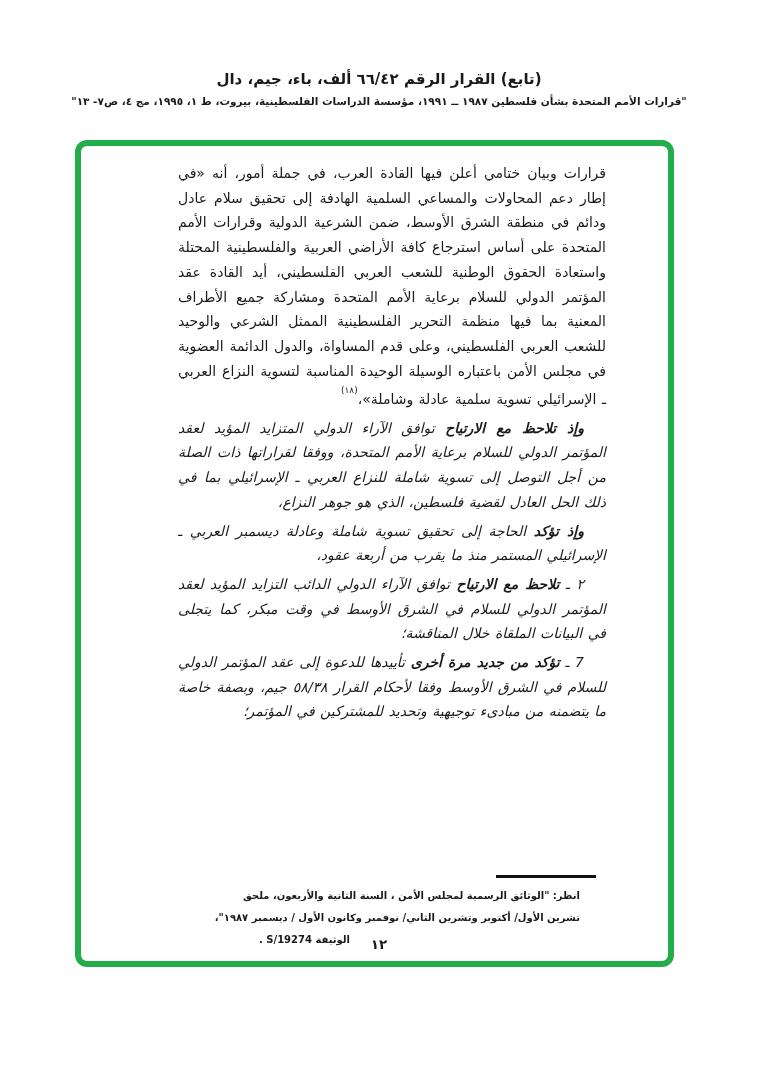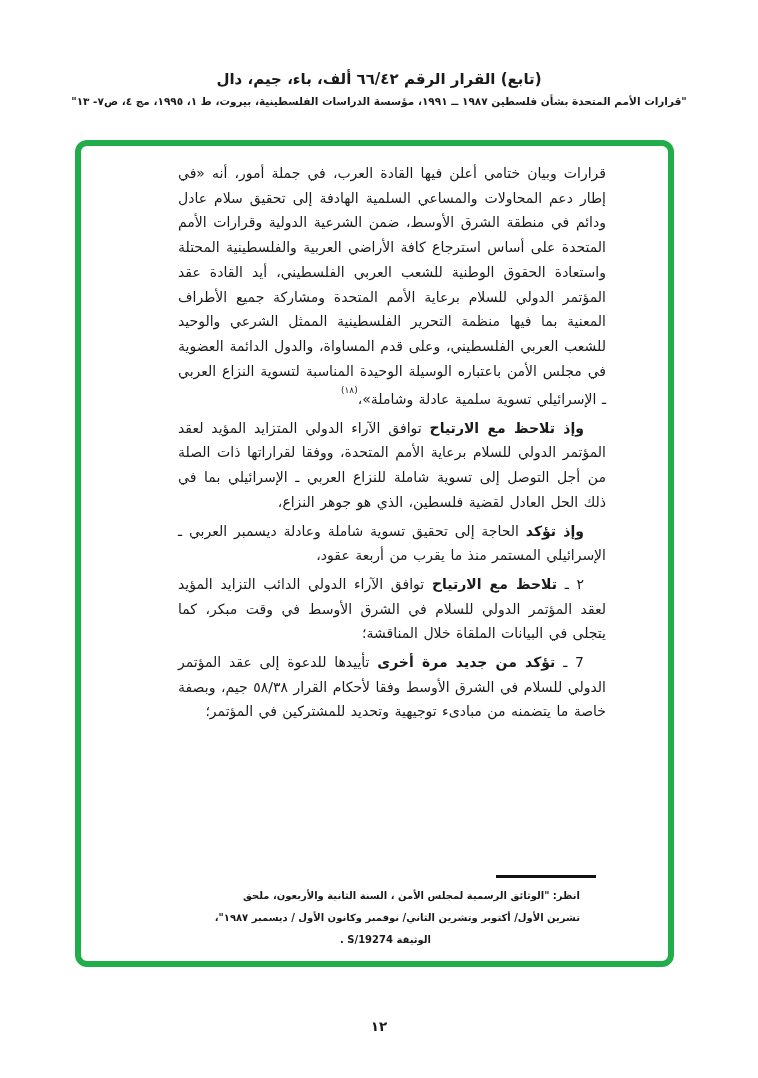--- a/index.html
+++ b/index.html
@@ -17,32 +17,32 @@
   .subtitle{font-size:10.5px;font-weight:bold;margin-top:7px;}
   .green-box{
     position:absolute;left:75px;top:140px;width:599px;height:827px;
     border:6px solid var(--border_green);border-radius:12px;background:#ffffff;
   }
   .text-column{position:absolute;top:15px;right:62px;left:97px;}
   .para{
     font-size:14px;line-height:24.7px;text-align:justify;margin:0 0 4px 0;
     word-spacing:1px;
   }
-  .para.indent{text-indent:22px;}
+  .para.indent{text-indent:22px;font-style:italic;}
   .num{font-weight:normal;}
   .lead{font-weight:bold;}
   .fn-ref{font-size:9px;font-weight:normal;position:relative;top:-5px;}
   .fn-area{position:absolute;bottom:10px;right:62px;left:97px;}
   .fn-sep{width:100px;height:3px;background:#121212;margin:0 10px 7px 0;}
   .footnote{font-size:10px;font-weight:bold;line-height:22px;}
   .fn-line{white-space:nowrap;text-align:right;}
   .fn-line.l2,.fn-line.l3{margin-right:26px;}
-  .fn-line.l4{margin-right:175px;}
+  .fn-line.l4{margin-right:175px;text-align:center;}
   .page-number{
-    position:absolute;top:1018px;left:0;right:0;text-align:center;
+    position:absolute;top:936px;left:0;right:0;text-align:center;
     font-size:13.5px;font-weight:bold;letter-spacing:3px;
   }
 </style>
 </head>
 <body>
 
 <div class="header">
   <div class="title">(تابع) القرار الرقم ٦٦/٤٢ ألف، باء، جيم، دال</div>
   <div class="subtitle">"قرارات الأمم المتحدة بشأن فلسطين ١٩٨٧ ــ ١٩٩١، مؤسسة الدراسات الفلسطينية، بيروت، ط ١، ١٩٩٥، مج ٤، ص٧- ١٣"</div>
 </div>

